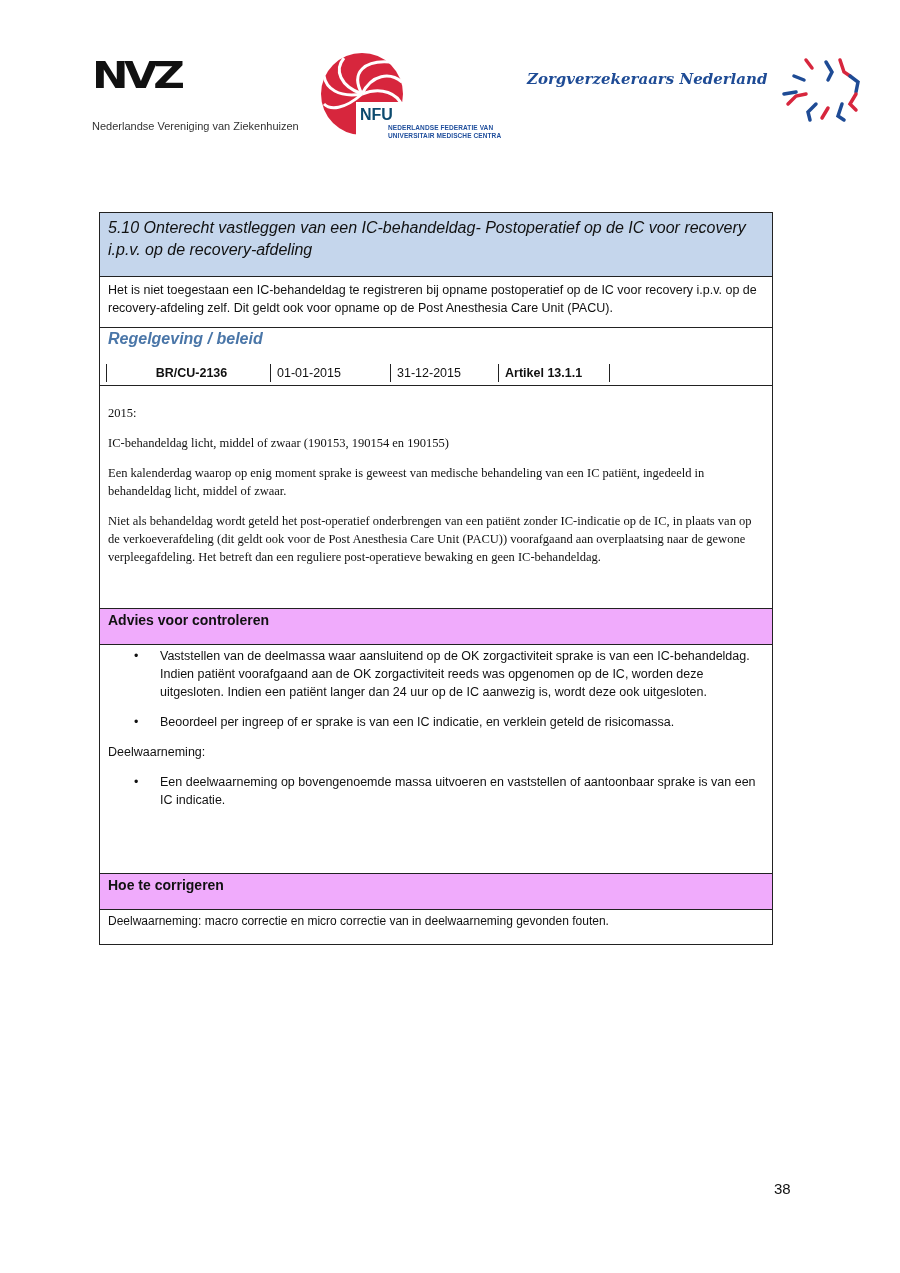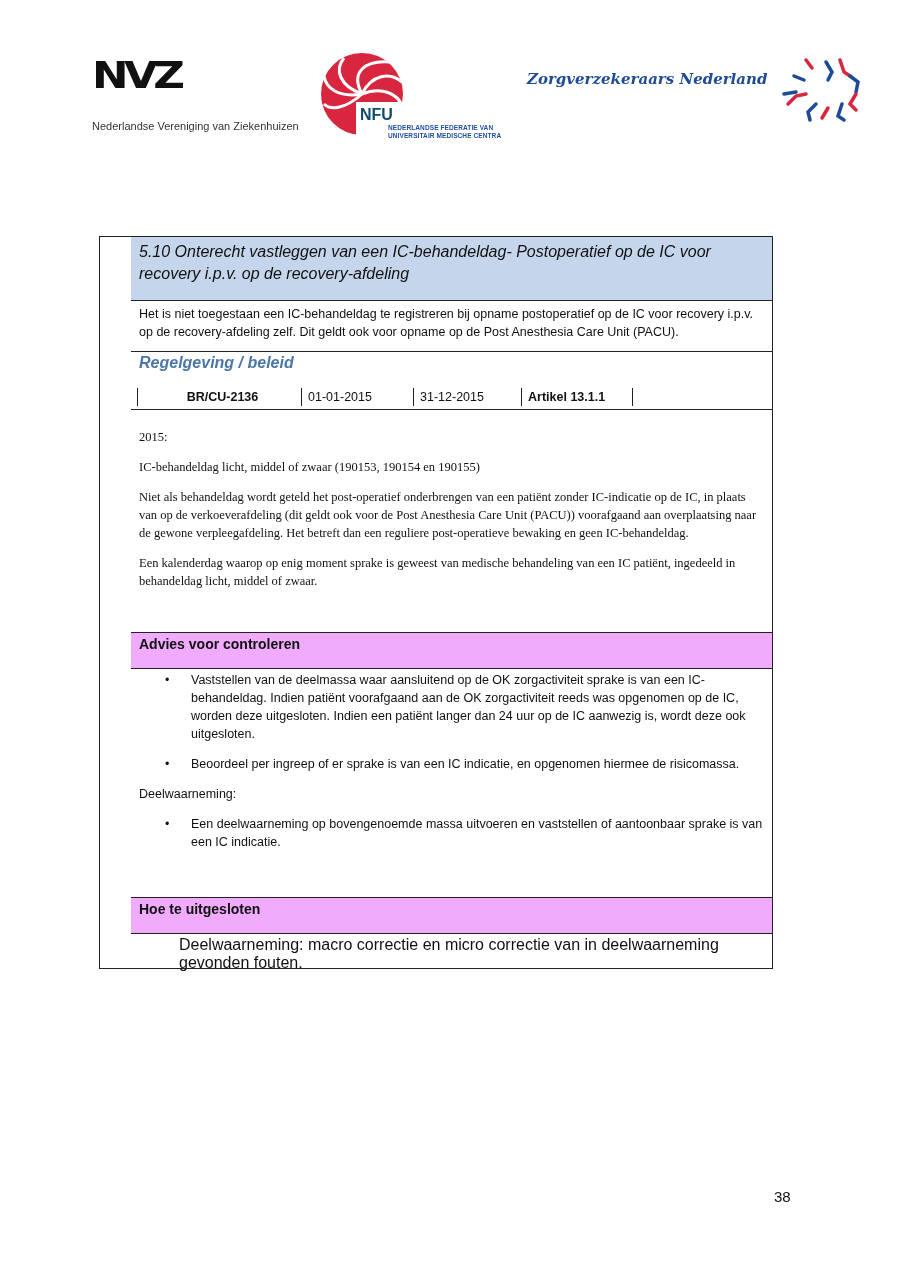--- a/index.html
+++ b/index.html
@@ -11,42 +11,42 @@
   .nvz-sub { position:absolute; left:0; top:62px; font-size:11px; color:#333; white-space:nowrap; }
 
   .nfu { position:absolute; left:318px; top:50px; width:210px; height:90px; }
   .nfu-circle { position:absolute; left:2px; top:2px; width:84px; height:84px; }
   .nfu-letters { position:absolute; left:42px; top:56px; font-weight:bold; font-size:16px; color:#0c4a6e; }
   .nfu-sub { position:absolute; left:70px; top:74px; font-size:6.5px; font-weight:bold; color:#1f4e9c; line-height:8px; letter-spacing:0.1px; white-space:nowrap; }
 
   .zn { position:absolute; left:527px; top:70px; font-family:"DejaVu Serif", serif; font-style:italic; font-weight:bold; font-size:15px; color:#1e4b95; white-space:nowrap; }
   .zn-emblem { position:absolute; left:782px; top:54px; width:84px; height:70px; }
 
-  .doc-table { position:absolute; left:99px; top:236px; width:674px; border:1.5px solid #222; box-sizing:border-box;padding-left:31px; }
+  .doc-table { position:absolute; left:99px; top:212px; width:674px; border:1.5px solid #222; box-sizing:border-box; }
   .row { border-bottom:1.5px solid #222; box-sizing:border-box; padding:0 8px; }
   .row:last-child { border-bottom:none; }
   .title-row { background:#c5d6ec; height:64px; padding-top:4px; }
   .title-text { font-style:italic; font-size:16px; line-height:22px; color:#111; }
   .intro-row { height:51px; padding-top:4px; font-size:12.5px; line-height:18px; }
   .reg-row { height:58px; position:relative; }
   .reg-title { font-style:italic; font-weight:bold; color:#4a76a8; font-size:16px; position:absolute; left:8px; top:2px; }
   .reg-table { position:absolute; left:6px; top:36px; display:flex; font-size:12.5px; }
   .reg-cell { border-left:1.5px solid #222; padding:0 0 0 6px; height:18px; line-height:18px; box-sizing:border-box; }
   .reg-cell.last { border-right:1.5px solid #222; }
   .body-row { height:223px; padding-top:18px; font-size:12.5px; line-height:18px; }
   .body-row p { margin:0 0 12px 0;font-family:Liberation Serif, serif; }
   .section-header { background:#f0abfc; height:36px; padding-top:2px; font-weight:bold; font-size:14px; line-height:18px; }
   .advice-row { height:229px; padding-top:2px; font-size:12.5px; line-height:18px; }
   .advice-row p { margin:0 0 12px 0; }
   .bullets { margin:0 0 12px 0; padding:0; list-style:none; }
   .bullets li { position:relative; padding-left:52px; margin-bottom:12px; }
   .bullets li .dot { position:absolute; left:26px; top:0; }
-  .fix-row { height:34px; padding-top:2px; font-size:16px; line-height:18px;margin-left:40px; }
+  .fix-row { height:34px; padding-top:2px; font-size:12px; line-height:18px; }
 
-  .page-num { position:absolute; left:774px; top:1180px; font-size:15px; color:#111;margin-top:8px; }
+  .page-num { position:absolute; left:774px; top:1180px; font-size:15px; color:#111; }
 </style>
 </head>
 <body>
 
 <div class="logos">
   <div class="nvz">
     <div class="nvz-mark">NVZ</div>
     <div class="nvz-sub">Nederlandse Vereniging van Ziekenhuizen</div>
   </div>
 
@@ -93,49 +93,49 @@
 
   <div class="row intro-row">
     <div>Het is niet toegestaan een IC-behandeldag te registreren bij opname postoperatief op de IC voor recovery i.p.v. op de recovery-afdeling zelf. Dit geldt ook voor opname op de Post Anesthesia Care Unit (PACU).</div>
   </div>
 
   <div class="row reg-row">
     <div class="reg-title">Regelgeving / beleid</div>
     <div class="reg-table">
       <div class="reg-cell" style="width:164px;font-weight:bold;text-align:center;">BR/CU-2136</div>
       <div class="reg-cell" style="width:112px;">01-01-2015</div>
-      <div class="reg-cell" style="width:108px;">31-12-2015</div>
+      <div class="reg-cell" style="width:108px;margin-left:8px;">31-12-2015</div>
       <div class="reg-cell last" style="width:112px;font-weight:bold;">Artikel 13.1.1</div>
     </div>
   </div>
 
   <div class="row body-row">
     <p>2015:</p>
     <p>IC-behandeldag licht, middel of zwaar (190153, 190154 en 190155)</p>
+    <p>Een kalenderdag waarop op enig moment sprake is geweest van medische behandeling van een IC patiënt, ingedeeld in behandeldag licht, middel of zwaar.</p>
     <p>Niet als behandeldag wordt geteld het post-operatief onderbrengen van een patiënt zonder IC-indicatie op de IC, in plaats van op de verkoeverafdeling (dit geldt ook voor de Post Anesthesia Care Unit (PACU)) voorafgaand aan overplaatsing naar de gewone verpleegafdeling. Het betreft dan een reguliere post-operatieve bewaking en geen IC-behandeldag.</p>
-    <p>Een kalenderdag waarop op enig moment sprake is geweest van medische behandeling van een IC patiënt, ingedeeld in behandeldag licht, middel of zwaar.</p>
   </div>
 
   <div class="row section-header">
     <div>Advies voor controleren</div>
   </div>
 
   <div class="row advice-row">
     <ul class="bullets">
       <li><span class="dot">•</span><span>Vaststellen van de deelmassa waar aansluitend op de OK zorgactiviteit sprake is van een IC-behandeldag. Indien patiënt voorafgaand aan de OK zorgactiviteit reeds was opgenomen op de IC, worden deze uitgesloten. Indien een patiënt langer dan 24 uur op de IC aanwezig is, wordt deze ook uitgesloten.</span></li>
-      <li><span class="dot">•</span><span>Beoordeel per ingreep of er sprake is van een IC indicatie, en opgenomen hiermee de risicomassa.</span></li>
+      <li><span class="dot">•</span><span>Beoordeel per ingreep of er sprake is van een IC indicatie, en verklein geteld de risicomassa.</span></li>
     </ul>
     <p>Deelwaarneming:</p>
     <ul class="bullets">
       <li><span class="dot">•</span><span>Een deelwaarneming op bovengenoemde massa uitvoeren en vaststellen of aantoonbaar sprake is van een IC indicatie.</span></li>
     </ul>
   </div>
 
   <div class="row section-header">
-    <div>Hoe te uitgesloten</div>
+    <div>Hoe te corrigeren</div>
   </div>
 
   <div class="row fix-row">
     <div>Deelwaarneming: macro correctie en micro correctie van in deelwaarneming gevonden fouten.</div>
   </div>
 </div>
 
 <div class="page-num">38</div>
 
 </body></html>

